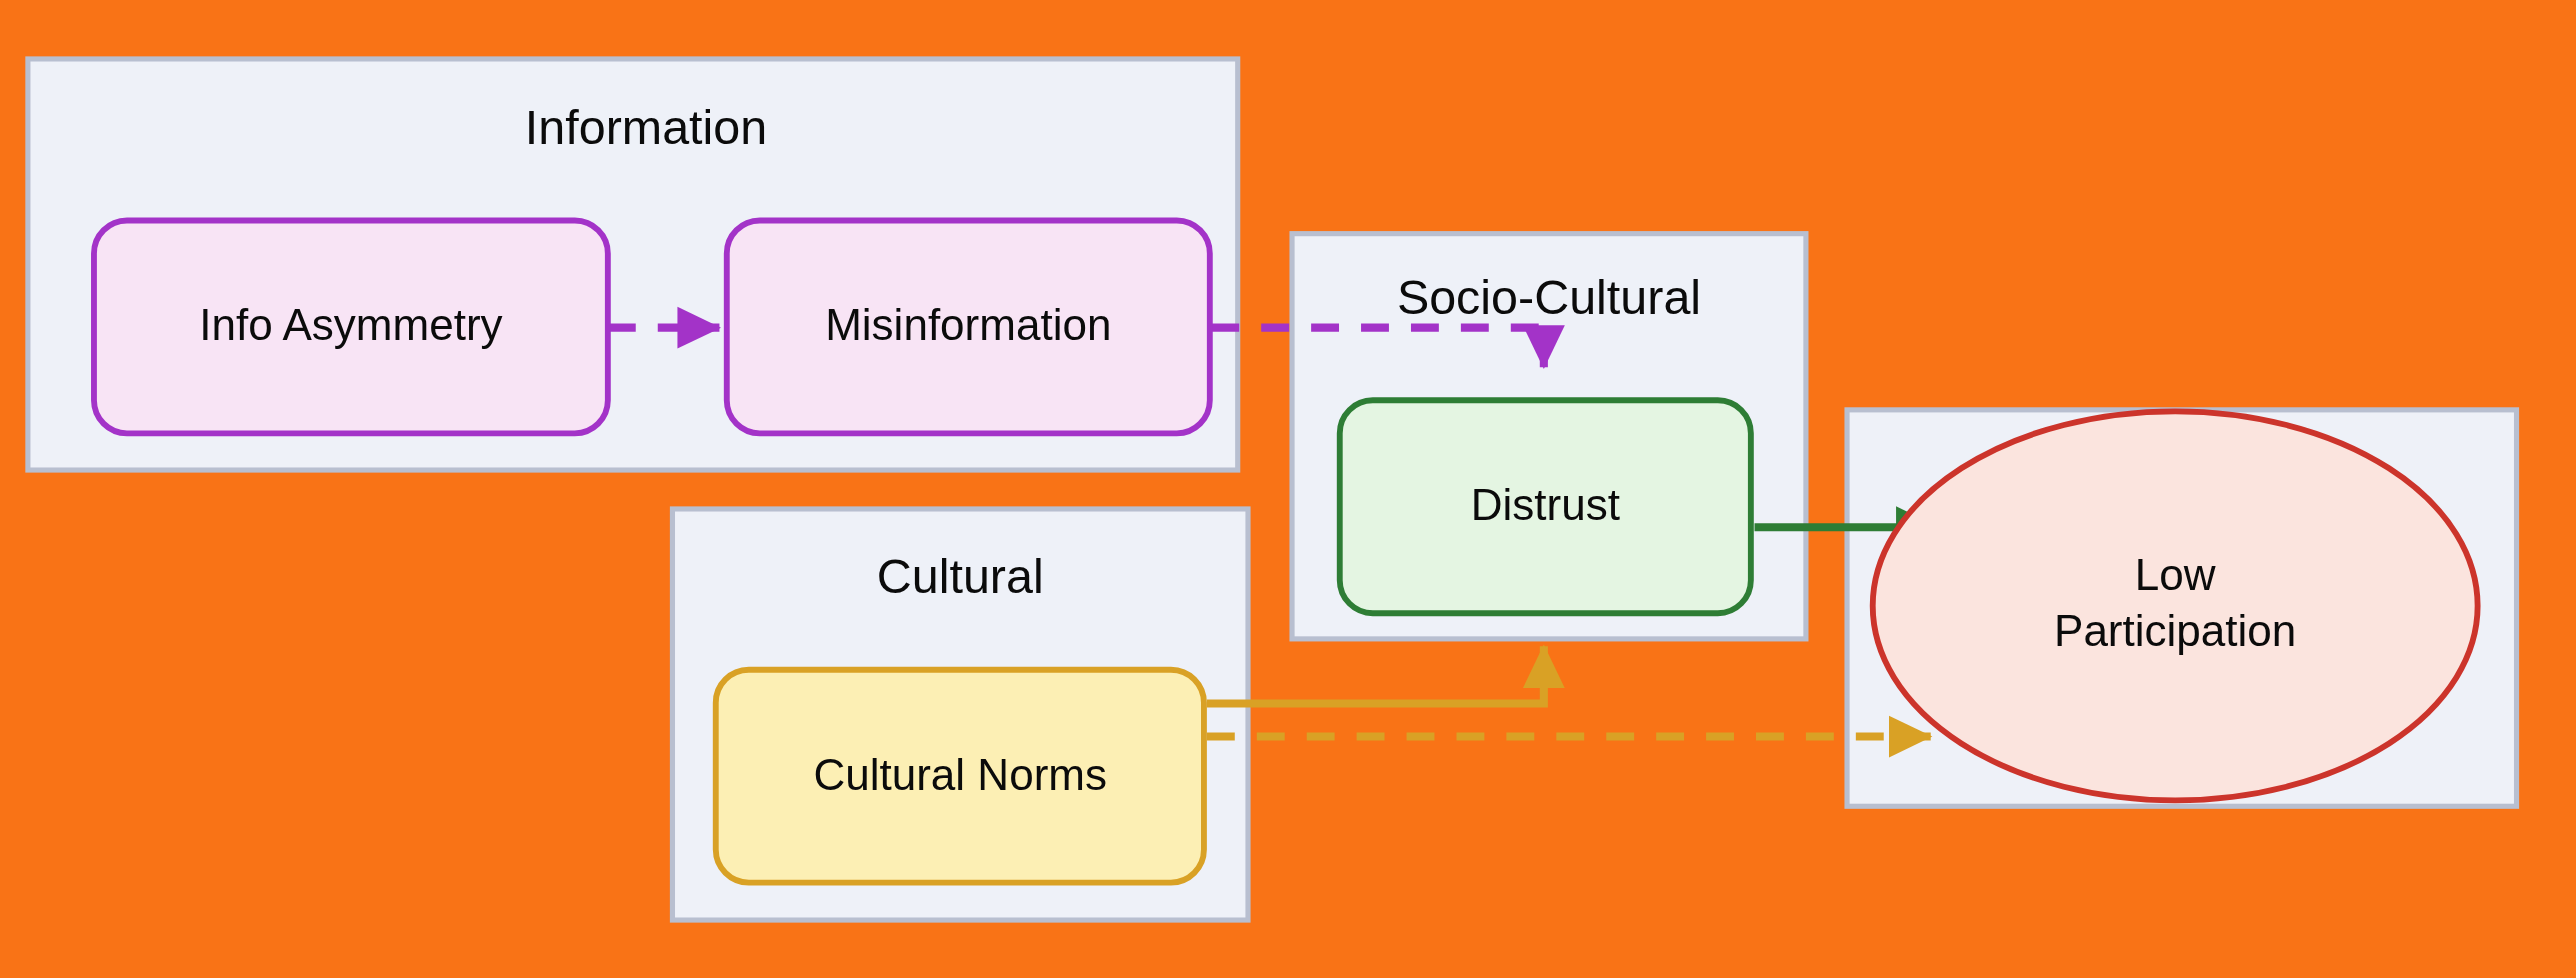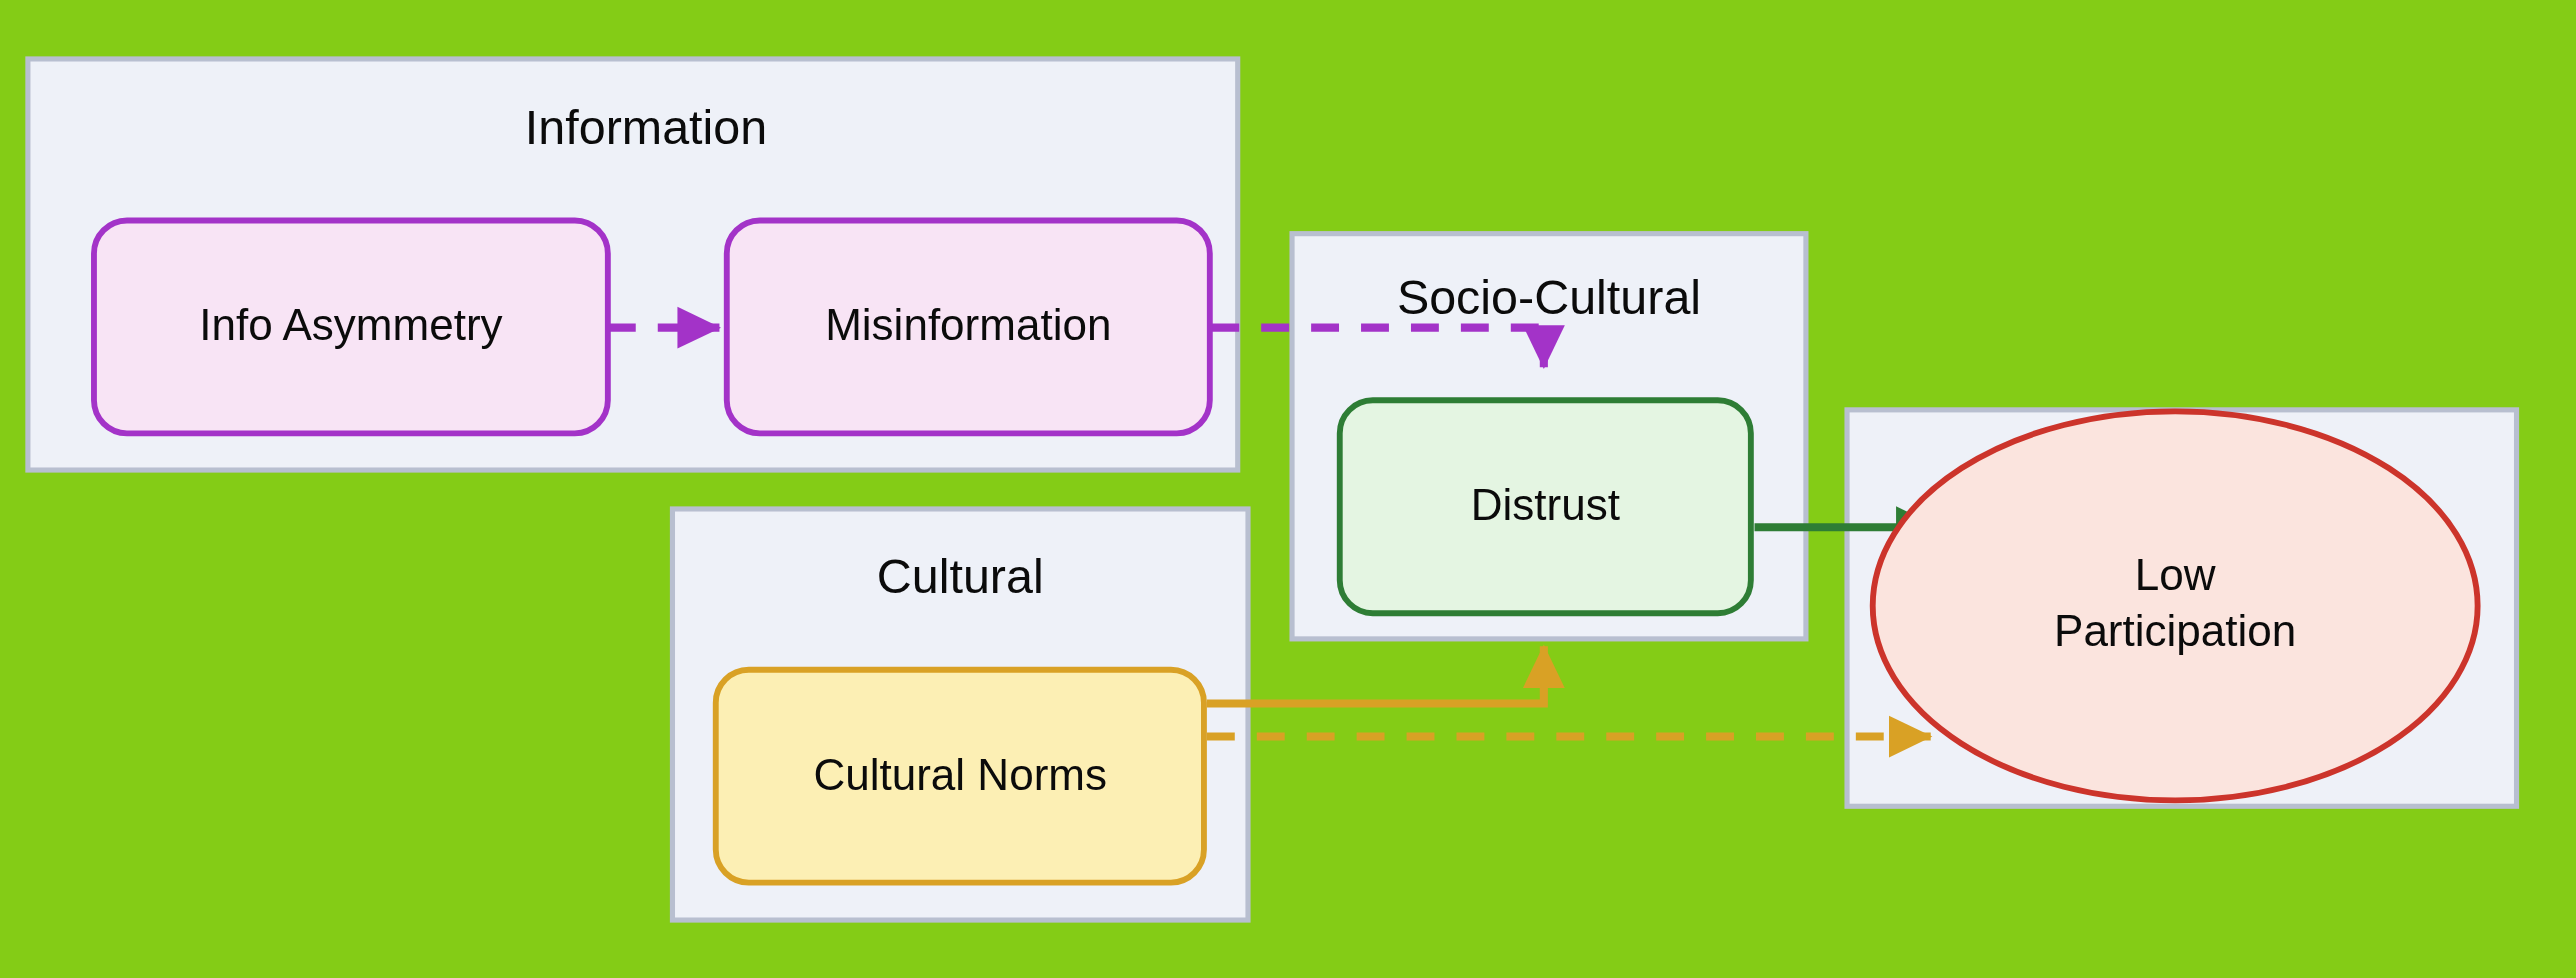--- a/index.html
+++ b/index.html
@@ -4,21 +4,21 @@
 <style>
   html, body {
     margin: 0;
     padding: 0;
     background: #ffffff;
   }
   #canvas-root {
     position: relative;
     width: 2576px;
     height: 979px;
-    background: #84cc16;
+    background: #f97316;
     font-family: "Liberation Sans", sans-serif;
   }
   svg.diagram {
     display: block;
     width: 2576px;
     height: 979px;
   }
   .cluster-rect {
     fill: #eef1f8;
     stroke: #b8bfd0;

